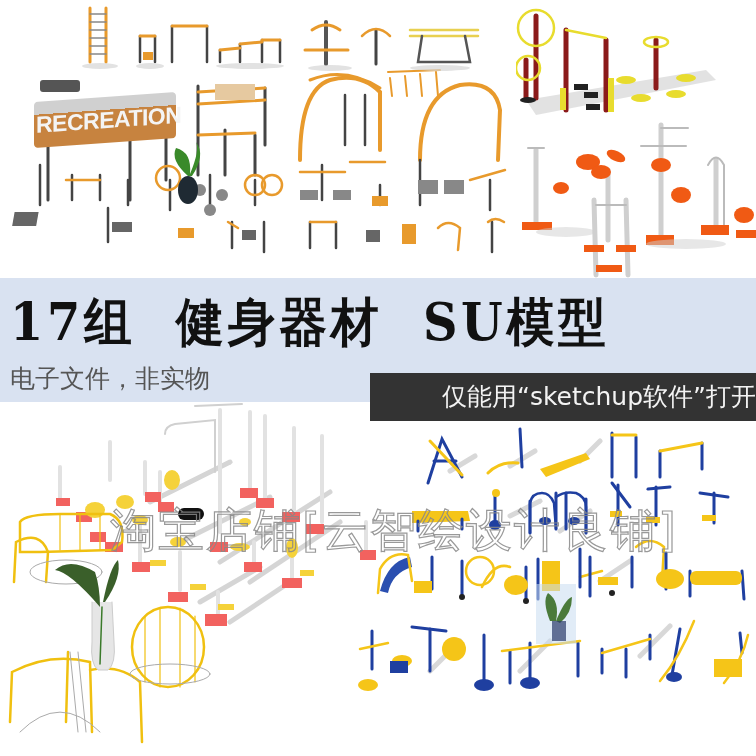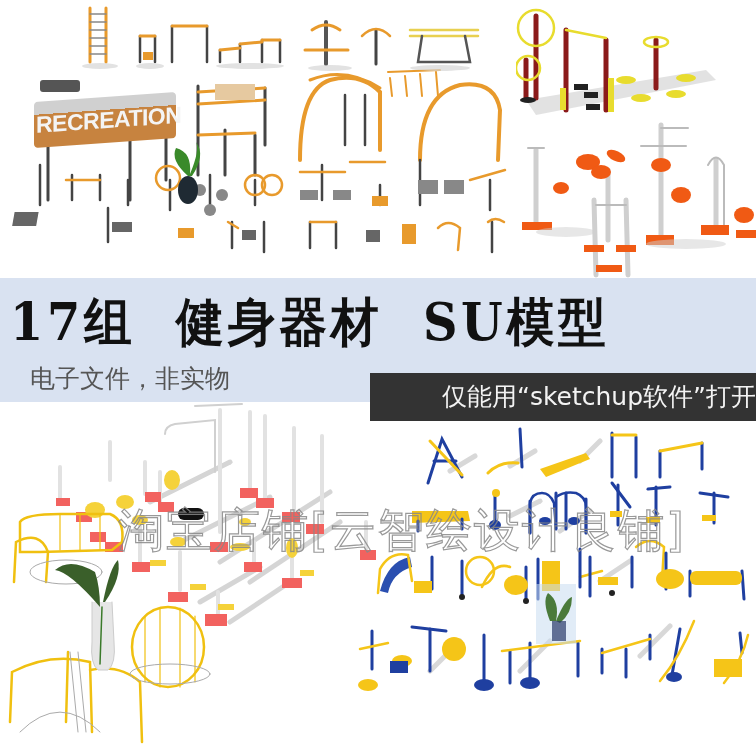--- a/index.html
+++ b/index.html
@@ -5,23 +5,23 @@
   html,body{margin:0;padding:0;background:#fff;}
   body{width:756px;height:756px;position:relative;overflow:hidden;font-family:"DejaVu Sans",sans-serif;}
   .panel{position:absolute;overflow:hidden;background:#fff;}
   #p-top-left{left:0;top:0;width:516px;height:278px;}
   #p-top-right{left:516px;top:0;width:240px;height:278px;}
   #p-bottom-left{left:0;top:402px;width:378px;height:354px;}
   #p-bottom-right{left:350px;top:421px;width:406px;height:335px;background:transparent;}
   svg{display:block;}
   .band{position:absolute;left:0;top:278px;width:756px;height:124px;background:#d9e2f1;}
   .headline{position:absolute;left:10px;top:292px;font-family:"DejaVu Serif","Liberation Serif",serif;font-size:52px;line-height:60px;color:#111;letter-spacing:4px;white-space:pre;font-weight:bold;transform:scaleX(0.92);transform-origin:left;}
-  .subline{position:absolute;left:10px;top:364px;font-size:25px;line-height:30px;color:#555;white-space:pre;margin-left:20px;}
+  .subline{position:absolute;left:10px;top:364px;font-size:25px;line-height:30px;color:#555;white-space:pre;}
   .notice{position:absolute;left:370px;top:373px;width:386px;height:48px;background:#333;color:#f3f3f3;font-family:"DejaVu Sans","Liberation Sans",sans-serif;font-size:25px;line-height:48px;text-align:right;white-space:pre;}
-  .watermark{position:absolute;left:110px;top:500px;font-size:46px;line-height:60px;color:transparent;-webkit-text-stroke:1.2px #888;letter-spacing:2px;white-space:pre;opacity:0.85;pointer-events:none;margin-left:8px;}
+  .watermark{position:absolute;left:110px;top:500px;font-size:46px;line-height:60px;color:transparent;-webkit-text-stroke:1.2px #888;letter-spacing:2px;white-space:pre;opacity:0.85;pointer-events:none;}
   .recreation{position:absolute;left:34px;top:97px;width:142px;height:46px;background:linear-gradient(#d0d0d0 0 28%,#c7833f 28% 100%);border-radius:4px;transform:skewY(-4deg);}
   .recreation span{position:absolute;left:2px;top:10px;font-family:"Liberation Sans",sans-serif;font-size:23px;color:#f4f4f4;letter-spacing:-0.5px;font-weight:bold;}
 </style>
 </head>
 <body>
 
 <div class="panel" id="p-top-left">
   <svg width="516" height="278" viewBox="0 0 516 278">
     <g stroke-linecap="round" fill="none">
 

